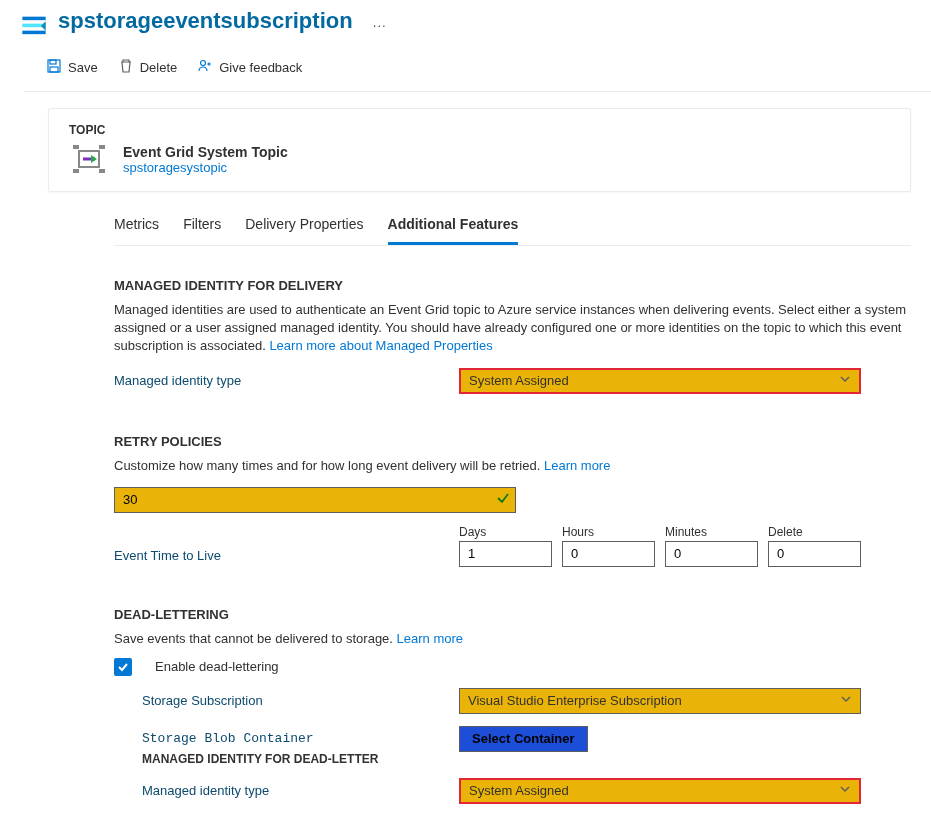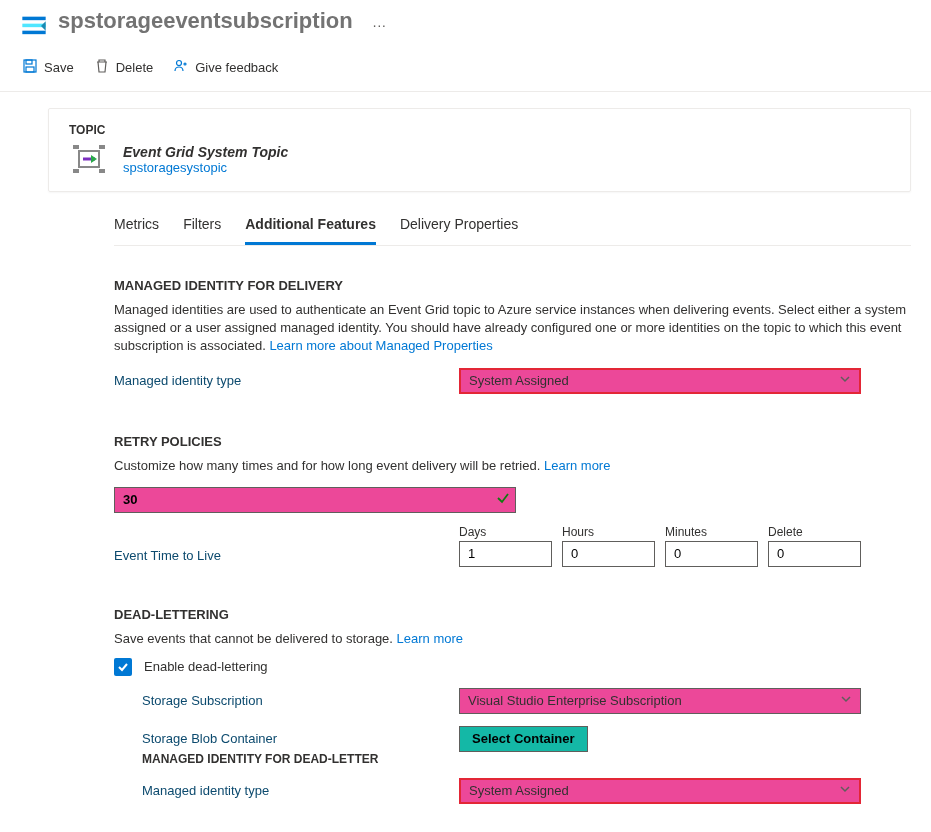--- a/index.html
+++ b/index.html
@@ -1,59 +1,59 @@
 <!DOCTYPE html>
 <html><head>
 <meta charset="utf-8">
 <style>
   * { box-sizing: border-box; margin: 0; padding: 0; }
   body { font-family: "Segoe UI", -apple-system, sans-serif; font-size: 13px; color: #323130; background: #fff; width: 931px; }
   .header { display: flex; align-items: flex-start; padding: 8px 20px 4px 20px; }
   .header-icon { width: 28px; height: 28px; margin-right: 10px; margin-top: 4px; display: flex; align-items: center; justify-content: center; }
   .header-titles { flex: 1; }
-  .page-title { font-size: 22px; font-weight: 600; color: #737373; display: inline-block; }
+  .page-title { font-size: 22px; font-weight: 600; color: #0369a1; display: inline-block; }
   .more-dots { display: inline-block; margin-left: 16px; color: #605e5c; font-size: 14px; vertical-align: middle; cursor: pointer; }
   .page-subtitle { font-size: 12px; color: #605e5c; margin-top: 0px; }
-  .toolbar { display: flex; gap: 16px; padding: 10px 20px 10px 20px; border-bottom: 1px solid #edebe9; }
+  .toolbar { display: flex; gap: 16px; padding: 10px 20px 10px 20px; border-bottom: 1px solid #edebe9; margin-left: 24px; }
   .toolbar-btn { display: flex; align-items: center; gap: 6px; background: none; border: none; cursor: pointer; font-size: 13px; color: #323130; padding: 4px 2px; }
   .toolbar-btn svg { width: 16px; height: 16px; }
   .topic-card { margin: 16px 20px 0 48px; border: 1px solid #edebe9; border-radius: 2px; padding: 14px 20px 14px 20px; box-shadow: 0 1px 2px rgba(0,0,0,0.04); }
   .topic-card-label { font-size: 12px; font-weight: 700; margin-bottom: 4px; }
   .topic-body { display: flex; align-items: center; gap: 14px; }
   .topic-icon { width: 40px; height: 36px; display: flex; align-items: center; justify-content: center; }
-  .topic-name { font-size: 14px; font-weight: 600; font-style: italic; }
+  .topic-name { font-size: 14px; font-weight: 600; }
   .topic-link { font-size: 13px; color: #0078d4; cursor: pointer; }
   .content { padding: 18px 20px 30px 114px; }
   .tabs { display: flex; gap: 24px; border-bottom: 1px solid #edebe9; margin-bottom: 32px; }
   .tab { padding: 6px 0 10px 0; font-size: 14px; color: #323130; cursor: pointer; border-bottom: 3px solid transparent; }
   .tab.active { font-weight: 600; border-bottom: 3px solid #0078d4; }
   .section-title { font-size: 13px; font-weight: 700; margin-bottom: 8px; }
   .section-desc { font-size: 13px; color: #323130; line-height: 1.4; margin-bottom: 6px; }
   .link { color: #0078d4; cursor: pointer; }
   .form-row { display: flex; align-items: center; margin-top: 12px; }
   .form-label { width: 345px; font-size: 13px; color: #0c4a6e; }
   .form-control { flex: 1; }
-  .select, .text-input { width: 100%; max-width: 402px; height: 26px; border: 1px solid #605e5c; padding: 0 8px; font-size: 13px; background: #ec4899; position: relative; }
+  .select, .text-input { width: 100%; max-width: 402px; height: 26px; border: 1px solid #605e5c; padding: 0 8px; font-size: 13px; background: #eab308; position: relative; }
   .select { display: flex; align-items: center; justify-content: space-between; cursor: pointer; }
   .select.highlighted { border: 2px solid #e32636; }
   .chevron { width: 12px; height: 12px; }
   .checkmark-green { color: #107c10; }
   .section-gap { height: 40px; }
   .ttl-group { display: flex; gap: 10px; max-width: 402px; }
   .ttl-col { flex: 1; }
   .ttl-col-label { font-size: 12px; color: #323130; margin-bottom: 2px; }
   .ttl-input { width: 100%; height: 26px; border: 1px solid #605e5c; padding: 0 8px; font-size: 13px; }
-  .checkbox-row { display: flex; align-items: center; gap: 12px; margin-top: 10px; margin-bottom: 8px; }
+  .checkbox-row { display: flex; align-items: center; gap: 23px; margin-top: 10px; margin-bottom: 8px; }
   .checkbox { width: 18px; height: 18px; background: #0078d4; display: flex; align-items: center; justify-content: center; border-radius: 2px; cursor: pointer; }
   .checkbox svg { width: 12px; height: 12px; }
   .indented { padding-left: 28px; }
-  .small-btn { height: 26px; border: 1px solid #605e5c; background: #14b8a6; padding: 0 12px; font-size: 13px; font-weight: 600; cursor: pointer; }
+  .small-btn { height: 26px; border: 1px solid #605e5c; background: #1d4ed8; padding: 0 12px; font-size: 13px; font-weight: 600; cursor: pointer; }
   .subsection-title { font-size: 12px; font-weight: 700; margin-top: 0; margin-bottom: 6px; }
   .input-with-check { position: relative; display: flex; align-items: center; max-width: 402px; }
-  .input-with-check .text-input { padding-right: 26px; font-weight: bold; }
+  .input-with-check .text-input { padding-right: 26px; }
   .input-check-icon { position: absolute; right: 6px; }
 </style>
 </head>
 <body>
 
 <div class="header">
   <div class="header-icon">
     <svg viewBox="0 0 24 24">
         <rect x="2" y="4" width="20" height="3" fill="#0078d4"></rect>
         <rect x="2" y="10" width="20" height="3" fill="#50e6ff"></rect>
@@ -108,22 +108,22 @@
       <div class="topic-link">spstoragesystopic</div>
     </div>
   </div>
 </div>
 
 <div class="content">
 
   <div class="tabs">
     <div class="tab">Metrics</div>
     <div class="tab">Filters</div>
+    <div class="tab">Delivery Properties</div>
     <div class="tab active">Additional Features</div>
-    <div class="tab">Delivery Properties</div>
   </div>
 
   <div class="section-title">MANAGED IDENTITY FOR DELIVERY</div>
   <div class="section-desc">
     <span>Managed identities are used to authenticate an Event Grid topic to Azure service instances when delivering events. Select either a system assigned or a user assigned managed identity. You should have already configured one or more identities on the topic to which this event subscription is associated.</span>
     <span class="link">Learn more about Managed Properties</span>
   </div>
   <div class="form-row">
     <div class="form-label">Managed identity type</div>
     <div class="form-control">
@@ -198,21 +198,21 @@
       <div class="form-control">
         <div class="select">
           <span>Visual Studio Enterprise Subscription</span>
           <span><svg class="chevron" viewBox="0 0 12 12">
                 <path d="M2 4 L6 8 L10 4" fill="none" stroke="#605e5c" stroke-width="1.5"></path>
               </svg></span>
         </div>
       </div>
     </div>
     <div class="form-row">
-      <div class="form-label" style="width:317px;">Storage Blob Container</div>
+      <div class="form-label" style="width:317px;font-family:Liberation Mono, monospace;">Storage Blob Container</div>
       <div class="form-control">
         <button class="small-btn">Select Container</button>
       </div>
     </div>
     <div class="subsection-title">MANAGED IDENTITY FOR DEAD-LETTER</div>
     <div class="form-row">
       <div class="form-label" style="width:317px;">Managed identity type</div>
       <div class="form-control">
         <div class="select highlighted">
           <span>System Assigned</span>

